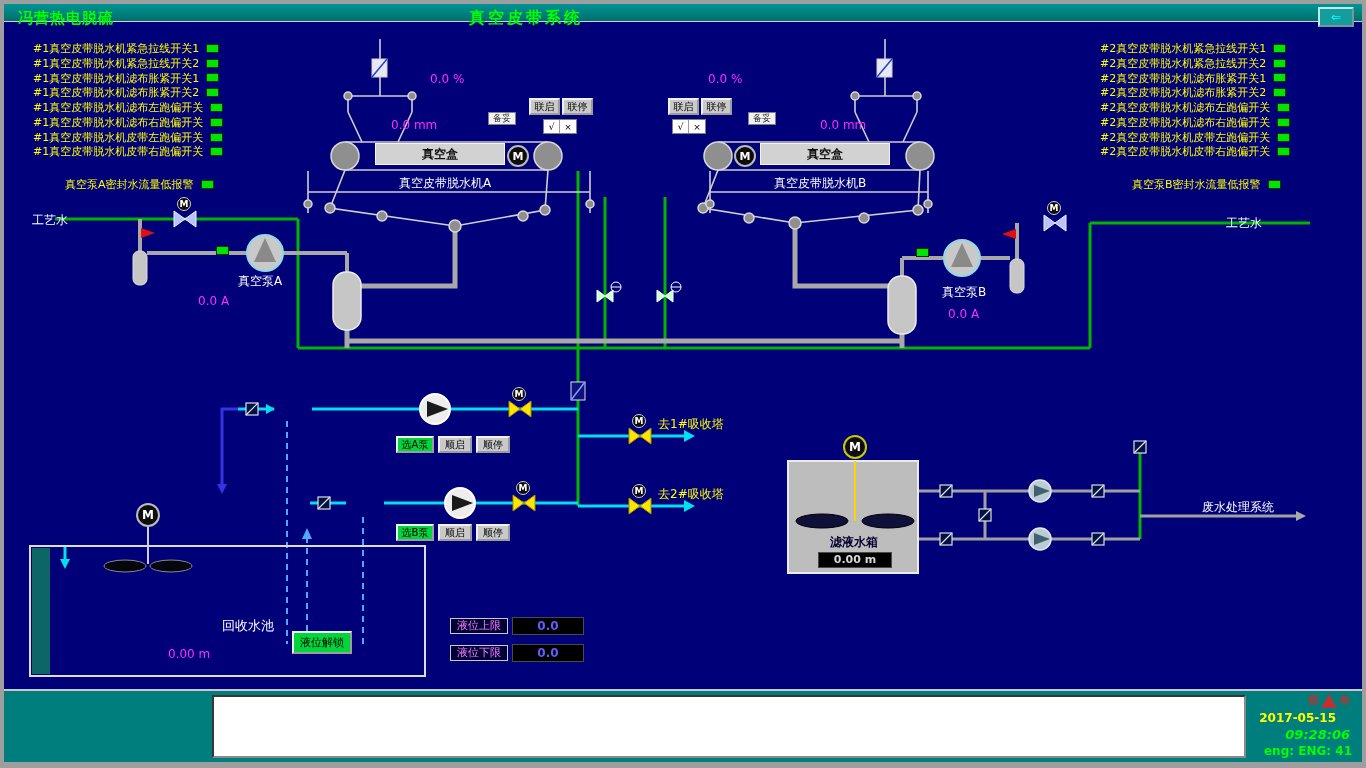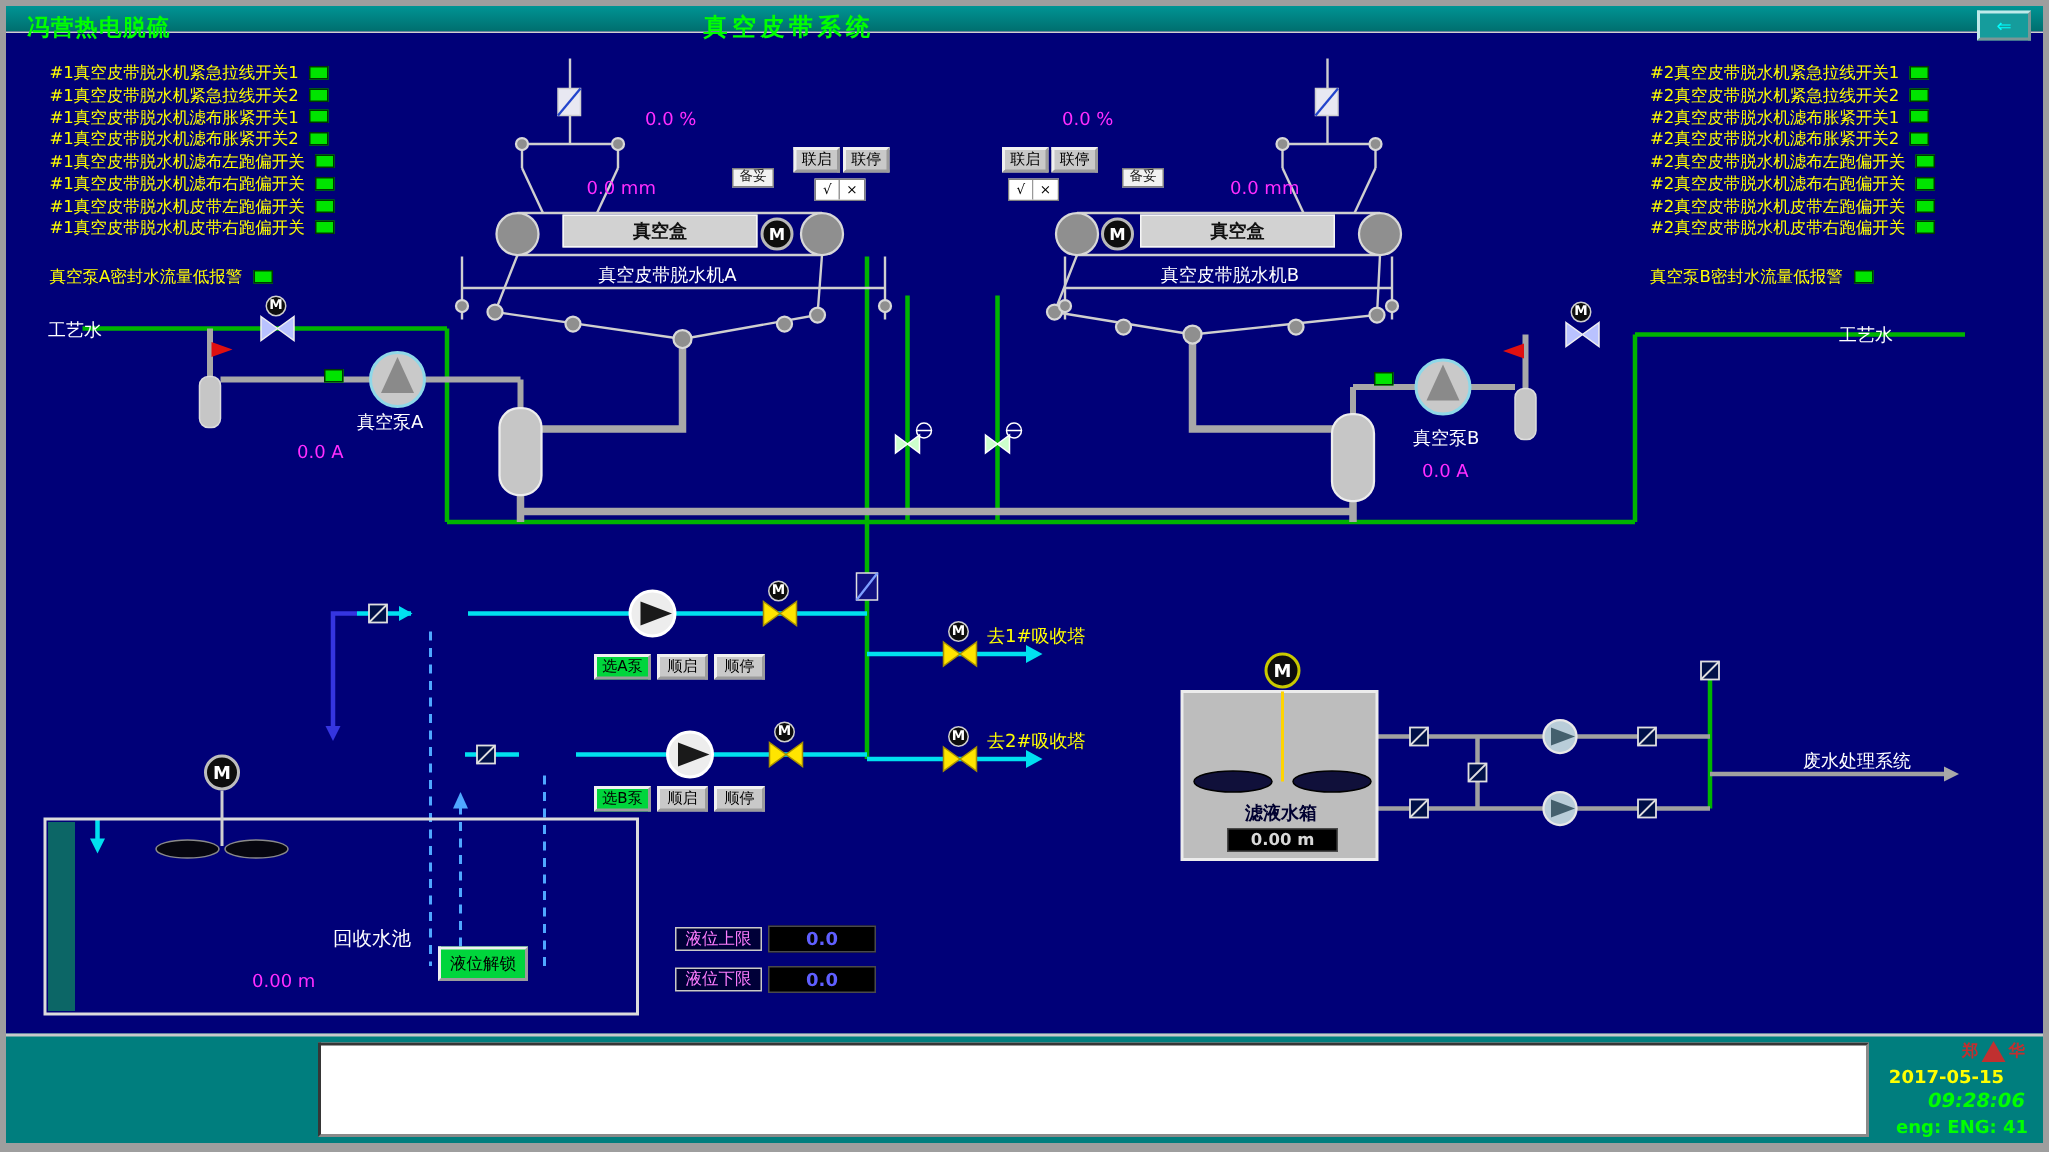--- a/index.html
+++ b/index.html
@@ -20,21 +20,21 @@
 
   
   .t { position:absolute; white-space:nowrap; font-size:12px; }
   .y { color:#ffff00; } .m { color:#ff2dff; } .w { color:#ffffff; }
 
   
   .alist { position:absolute; display:flex; flex-direction:column; }
   .arow  { display:flex; align-items:center; gap:7px; height:14.8px; }
   .arow .at { color:#ffff00; font-size:11px; white-space:nowrap; }
   .arow .ai { width:13px; height:9px; background:#00e400; border:1px solid #003800; flex:none; }
-  .gap { margin-top:18px; }
+  .gap { margin-top:18px;margin-left:32px; }
 
   
   .btn { position:absolute; background:#c9c9c9; border:2px outset #f0f0f0; color:#000;
          font-size:10px; line-height:11px; padding:0; text-align:center; font-family:inherit; cursor:pointer; }
   .gbtn { background:#00d53c; }
   .ind { position:absolute; width:13px; height:9px; background:#00e400; border:1px solid #003800; }
   .disp { position:absolute; background:#000; border:1px solid #4a4a4a; color:#5f5fff; font-weight:bold; text-align:center; }
   .mcirc { position:absolute; border-radius:50%; background:#0d0d0d; color:#fff; text-align:center; font-weight:bold; }
   .m-sm { width:14px; height:14px; line-height:13px; font-size:9px;  border:1px solid #cfcfcf; }
   .m-md { width:22px; height:22px; line-height:19px; font-size:11px; border:2px solid #b9b9b9; }

